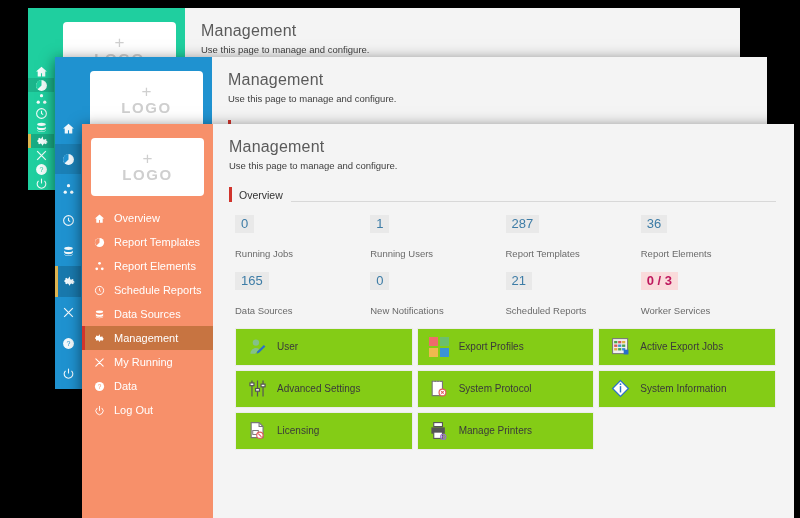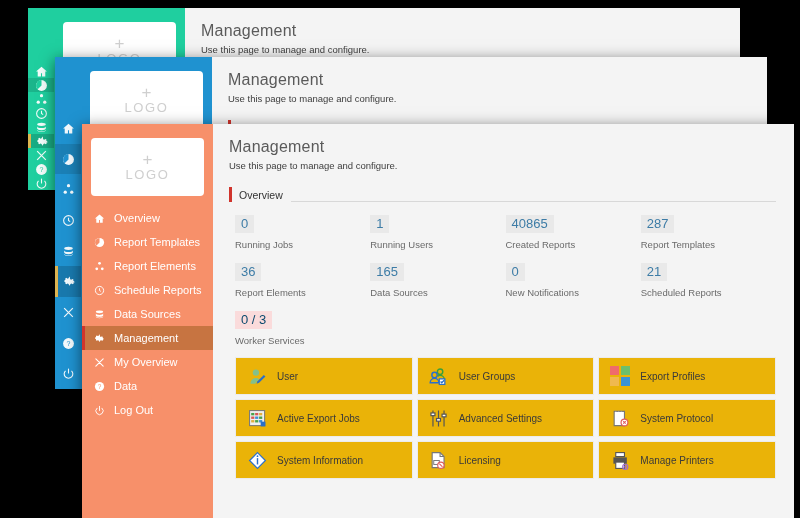--- a/index.html
+++ b/index.html
@@ -37,21 +37,21 @@
   .sidebar { flex: 0 0 131px; width: 131px; padding-top: 8px; }
   .sb-teal  { background: #1fcf9f; }
   .sb-blue  { background: #1f92d0; }
   .sb-orange{ background: #f7906a; }
   .logo-box {
     margin: 6px 9px 10px 9px; height: 58px; background: #fff;
     border-radius: 4px; display: flex; flex-direction: column;
     align-items: center; justify-content: center; color: #cfcfcf;
   }
   .logo-plus { font-size: 17px; line-height: 14px; font-weight: 400; }
-  .logo-word { font-size: 13px; letter-spacing: 1.6px; font-weight: 400; }
+  .logo-word { font-size: 15px; letter-spacing: 1.6px; font-weight: 700; }
   .nav-item {
     display: flex; align-items: center; gap: 8px;
     height: 24px; padding-left: 10px; color: #fff; font-size: 11px;
     white-space: nowrap;
   }
   .nav-item.active { background: rgba(120,70,0,0.38); border-left: 3px solid #d0342c;
                      padding-left: 7px; }
   .nav-item .ic { width: 14px; display: flex; justify-content: center; flex: 0 0 14px; }
 
   
@@ -63,27 +63,27 @@
   .sec-bar  { width: 3px; height: 15px; background: #d0342c; flex: 0 0 3px; }
   .sec-txt  { font-size: 10.5px; color: #333; padding: 0 0 1px 7px; }
   .sec-rule { flex: 1; border-bottom: 1px solid #d8d8d8; margin-left: 8px; height: 13px; }
 
   
   .stats { display: grid; grid-template-columns: repeat(4, 1fr); row-gap: 10px;
            margin-top: 12px; padding-left: 6px; }
   .stat { padding-right: 10px; }
   .chip { display: inline-block; background: #e9e9e9; color: #3d7ca6;
           font-size: 13px; padding: 2px 6px 3px 6px; line-height: 1; }
-  .chip.alert { background: #fadbdb; color: #0c4a6e; }
-  .stat-lbl { font-size: 9.5px; color: #6a6a6a; margin-top: 6px; line-height: 1.35; }
+  .chip.alert { background: #fadbdb; color: #be185d; font-weight: bold; }
+  .stat-lbl { font-size: 9.5px; color: #6a6a6a; margin-top: 15px; line-height: 1.35; }
 
   
   .tools { display: grid; grid-template-columns: repeat(3, 1fr);
            gap: 4px; margin-top: 10px; padding-left: 6px; }
-  .tool { background: #eab308; height: 38px; display: flex; align-items: center;
+  .tool { background: #84cc16; height: 38px; display: flex; align-items: center;
           gap: 9px; padding-left: 10px; border: 1px solid #ececec; }
   .tool-lbl { font-size: 10px; color: #3a3a3a; }
   .tool .tic { width: 22px; height: 22px; flex: 0 0 22px;
                display: flex; align-items: center; justify-content: center; }
 
   .grid2 { display: grid; grid-template-columns: 9px 9px; grid-template-rows: 9px 9px;
            gap: 2px; }
   .grid2 i { display: block; }
 </style>
 </head>
@@ -319,21 +319,21 @@
         </span>
         <span>Management</span>
       </div>
 
       <div class="nav-item">
         <span class="ic">
           <svg width="11" height="11" viewBox="0 0 24 24" stroke="#fff" stroke-width="2.4" fill="none" stroke-linecap="round">
               <path d="M4 4l16 16M20 4L4 20"></path>
             </svg>
         </span>
-        <span>My Overview</span>
+        <span>My Running</span>
       </div>
 
       <div class="nav-item">
         <span class="ic">
           <svg width="11" height="11" viewBox="0 0 24 24" fill="#fff">
               <circle cx="12" cy="12" r="10"></circle>
               <text x="12" y="17" font-size="14" text-anchor="middle" fill="#f7906a" font-family="Liberation Sans">?</text>
             </svg>
         </span>
         <span>Data</span>
@@ -363,24 +363,20 @@
       <div class="stats">
         <div class="stat">
           <span class="chip">0</span>
           <div class="stat-lbl">Running Jobs</div>
         </div>
         <div class="stat">
           <span class="chip">1</span>
           <div class="stat-lbl">Running Users</div>
         </div>
         <div class="stat">
-          <span class="chip">40865</span>
-          <div class="stat-lbl">Created Reports</div>
-        </div>
-        <div class="stat">
           <span class="chip">287</span>
           <div class="stat-lbl">Report Templates</div>
         </div>
         <div class="stat">
           <span class="chip">36</span>
           <div class="stat-lbl">Report Elements</div>
         </div>
         <div class="stat">
           <span class="chip">165</span>
           <div class="stat-lbl">Data Sources</div>
@@ -406,33 +402,20 @@
           <span class="tic">
             <svg width="19" height="19" viewBox="0 0 24 24">
                 <circle cx="10" cy="7" r="4" fill="#84c08a"></circle>
                 <path d="M3 21c0-4 3.5-7 7-7 1.6 0 3 .4 4.2 1.2L9 21z" fill="#84c08a"></path>
                 <path d="M20 10 12 18l-1.2 3.2L14 20l8-8z" fill="#2a6fc9"></path>
               </svg>
           </span>
           <span class="tool-lbl">User</span>
         </div>
 
-        <div class="tool">
-          <span class="tic">
-            <svg width="19" height="19" viewBox="0 0 24 24">
-                <circle cx="14" cy="6" r="3.4" fill="none" stroke="#3aa03a" stroke-width="1.8"></circle>
-                <circle cx="7" cy="10" r="3.4" fill="none" stroke="#2a6fc9" stroke-width="1.8"></circle>
-                <path d="M1.5 20c0-3.2 2.5-5.6 5.5-5.6s5.5 2.4 5.5 5.6z" fill="none" stroke="#2a6fc9" stroke-width="1.8"></path>
-                <path d="M11 11.5c.9-.6 2-.9 3-.9 3 0 5.5 2.4 5.5 5.6" fill="none" stroke="#3aa03a" stroke-width="1.8"></path>
-                <rect x="13" y="15" width="7" height="7" fill="#fff" stroke="#2a6fc9" stroke-width="1.6"></rect>
-                <path d="M14.6 18.4l1.5 1.5 3-3.2" fill="none" stroke="#2a6fc9" stroke-width="1.6"></path>
-              </svg>
-          </span>
-          <span class="tool-lbl">User Groups</span>
-        </div>
 
         <div class="tool">
           <span class="tic">
             <span class="grid2">
               <i style="background:#ef6b6b"></i>
                 <i style="background:#6cbf6c"></i>
               <i style="background:#f0b94e"></i>
                 <i style="background:#3b93d6"></i>
             </span>
           </span>

